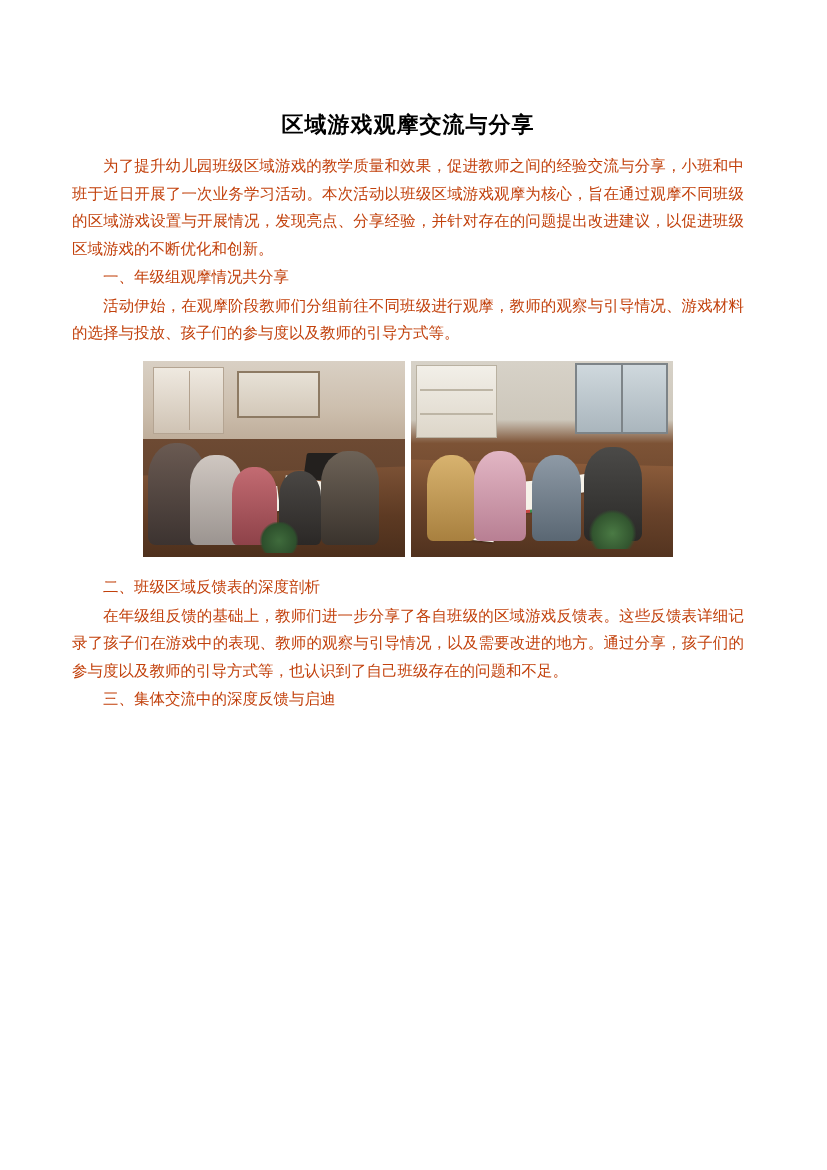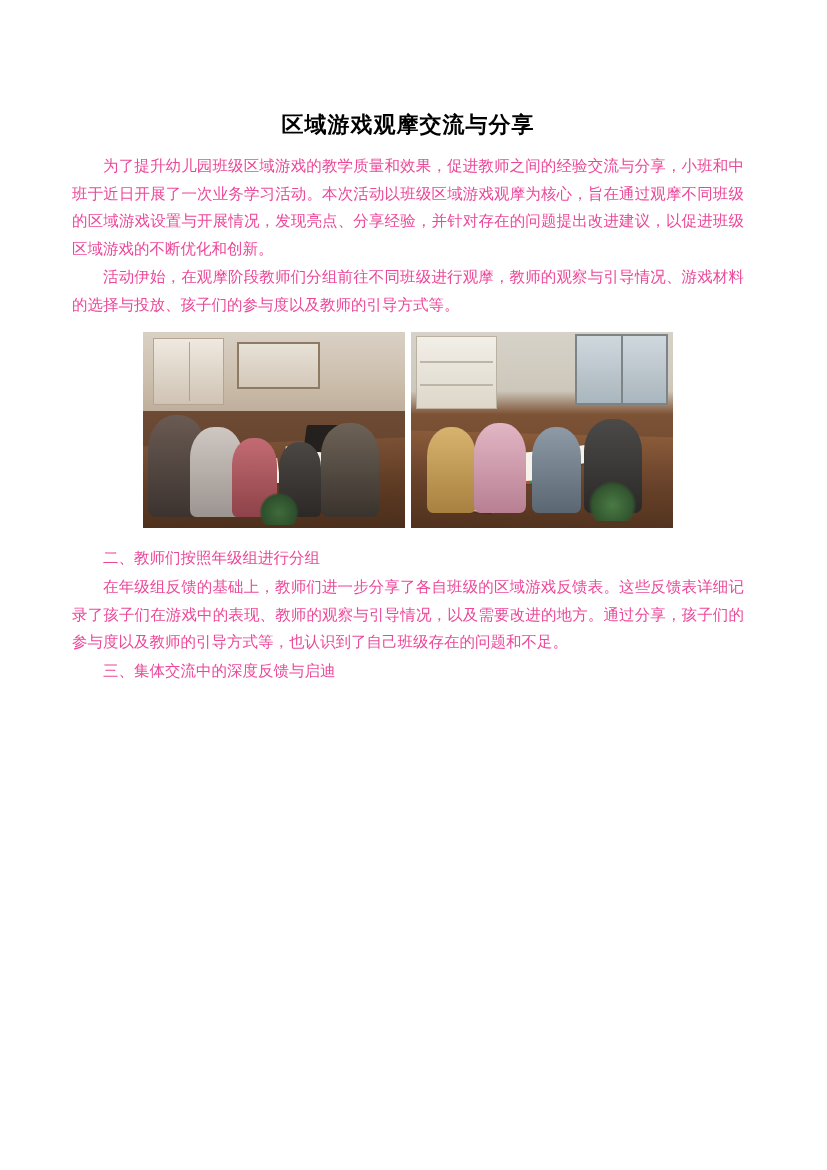--- a/index.html
+++ b/index.html
@@ -31,21 +31,21 @@
     margin: 14px 0 12px 0;
     color: #000;
   }
   p.body-text {
     font-size: 15.5px;
     line-height: 1.78;
     margin: 0 0 1px 0;
     text-align: justify;
     text-justify: inter-ideograph;
     text-indent: 2em;
-    color: #ec4899;
+    color: #c2410c;
   }
   .photos {
     display: flex;
     justify-content: center;
     gap: 6px;
     margin: 14px 0 16px 0;
   }
   .photo {
     width: 262px;
     height: 196px;
@@ -154,20 +154,21 @@
   }
 </style>
 </head>
 <body>
 
 <div class="page">
 
   <h1 class="doc-title">区域游戏观摩交流与分享</h1>
 
   <p class="body-text">为了提升幼儿园班级区域游戏的教学质量和效果，促进教师之间的经验交流与分享，小班和中班于近日开展了一次业务学习活动。本次活动以班级区域游戏观摩为核心，旨在通过观摩不同班级的区域游戏设置与开展情况，发现亮点、分享经验，并针对存在的问题提出改进建议，以促进班级区域游戏的不断优化和创新。</p>
+  <p class="body-text">一、年级组观摩情况共分享</p>
   <p class="body-text">活动伊始，在观摩阶段教师们分组前往不同班级进行观摩，教师的观察与引导情况、游戏材料的选择与投放、孩子们的参与度以及教师的引导方式等。</p>
 
   <div class="photos">
     <div class="photo photo-a">
       <div class="wall"></div>
       <div class="cabinet"></div>
       <div class="board"></div>
       <div class="table"></div>
       <div class="paper p1"></div>
       <div class="paper p2"></div>
@@ -189,17 +190,17 @@
       <div class="paper p3"></div>
       <div class="pens"></div>
       <div class="person pr1"></div>
       <div class="person pr2"></div>
       <div class="person pr3"></div>
       <div class="person pr4"></div>
       <div class="plant"></div>
     </div>
   </div>
 
-  <p class="body-text">二、教师们按照年级组进行分组</p>
+  <p class="body-text">二、班级区域反馈表的深度剖析</p>
   <p class="body-text">在年级组反馈的基础上，教师们进一步分享了各自班级的区域游戏反馈表。这些反馈表详细记录了孩子们在游戏中的表现、教师的观察与引导情况，以及需要改进的地方。通过分享，孩子们的参与度以及教师的引导方式等，也认识到了自己班级存在的问题和不足。</p>
   <p class="body-text">三、集体交流中的深度反馈与启迪</p>
 
 </div>
 
 </body></html>

